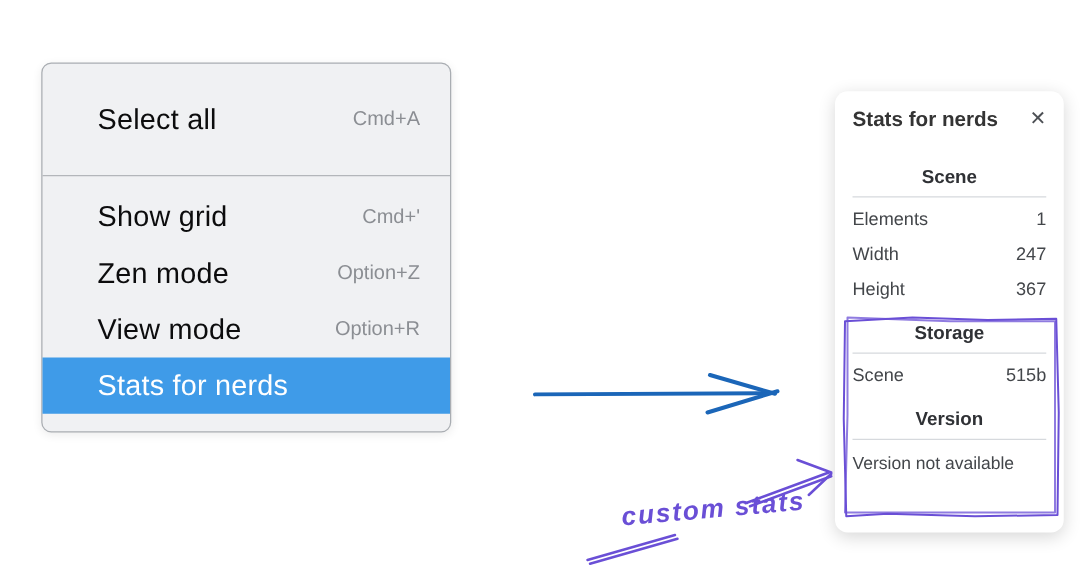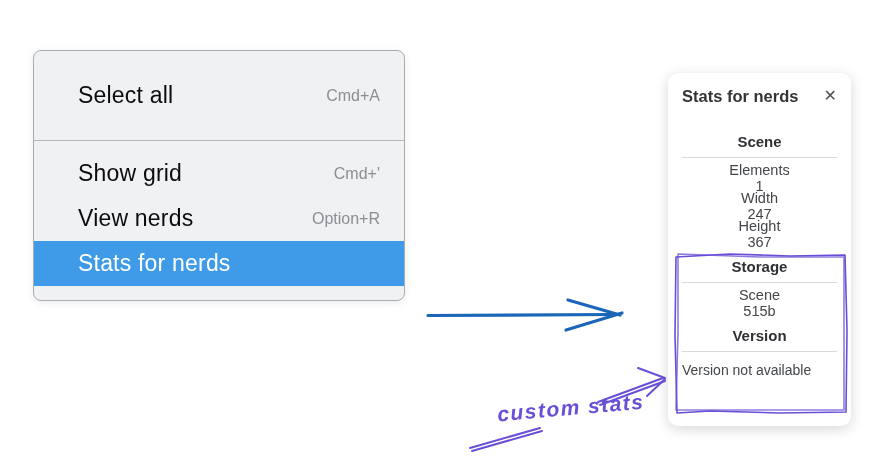--- a/index.html
+++ b/index.html
@@ -10,21 +10,21 @@
     background: #ffffff;
     overflow: hidden;
     font-family: "Liberation Sans", sans-serif;
   }
 
   
   .context-menu {
     position: absolute;
     left: 33px;
     top: 50px;
-    width: 372px;
+    width: 328px;
     box-sizing: border-box;
     background: #f0f1f3;
     border: 1px solid #a9adb2;
     border-radius: 8px;
     box-shadow: 0 2px 8px rgba(0,0,0,0.08);
   }
   .menu-group-1 { padding: 22px 0; }
   .menu-group-2 { padding: 10px 0 14px; }
   .menu-separator {
     height: 0;
@@ -100,21 +100,20 @@
     background: #d6d9dd;
   }
   .sp-rows { margin-top: 4px; }
   .sp-row {
     height: 28px;
     display: flex;
     align-items: center;
     justify-content: space-between;
     font-size: 14.5px;
     color: #43464a;
-    flex-direction: column;
   }
   .sp-note {
     margin-top: 6px;
     height: 24px;
     display: flex;
     align-items: center;
     font-size: 14px;
     color: #43464a;
     white-space: nowrap;
   }
@@ -147,21 +146,25 @@
         <span class="mi-shortcut">Cmd+A</span>
       </div>
     </div>
     <div class="menu-separator"></div>
     <div class="menu-group-2">
       <div class="menu-item">
         <span class="mi-label">Show grid</span>
         <span class="mi-shortcut">Cmd+'</span>
       </div>
       <div class="menu-item">
-        <span class="mi-label">View nerds</span>
+        <span class="mi-label">Zen mode</span>
+        <span class="mi-shortcut">Option+Z</span>
+      </div>
+      <div class="menu-item">
+        <span class="mi-label">View mode</span>
         <span class="mi-shortcut">Option+R</span>
       </div>
       <div class="menu-item highlighted">
         <span class="mi-label">Stats for nerds</span>
       </div>
     </div>
   </div>
 
   <svg class="blue-arrow-svg" width="215" height="48" viewBox="0 0 215 48">
     <g stroke="#1b66b8" stroke-width="3.2" fill="none" stroke-linecap="round">

